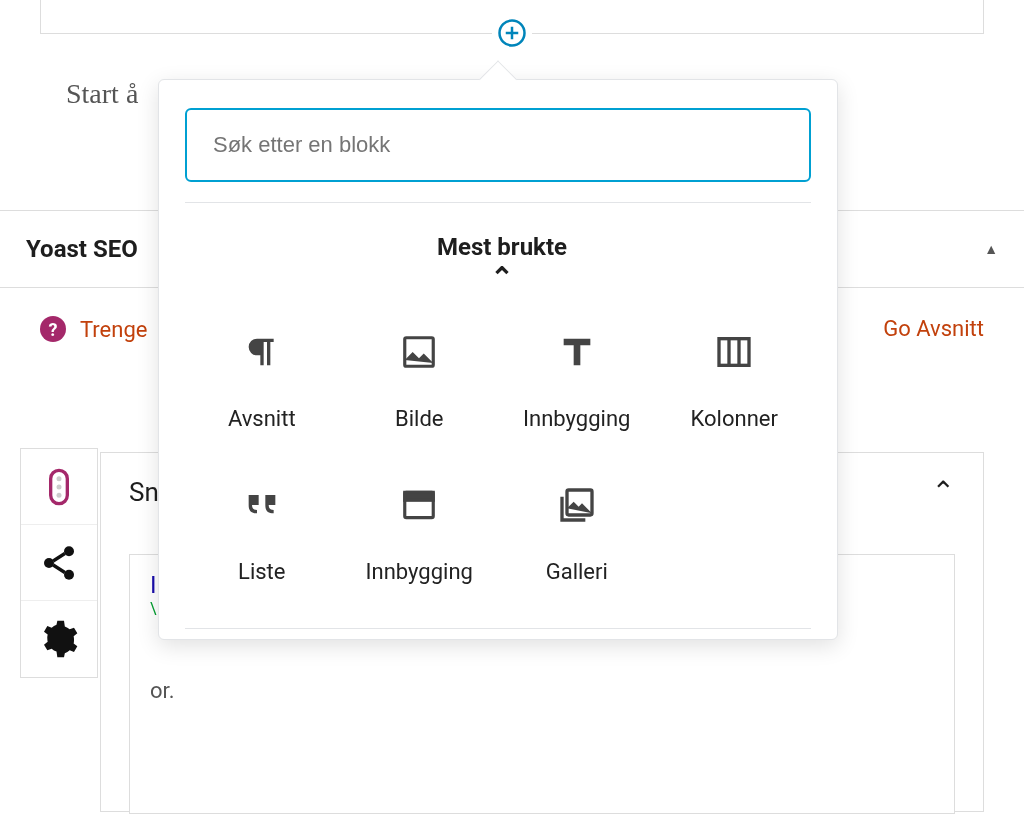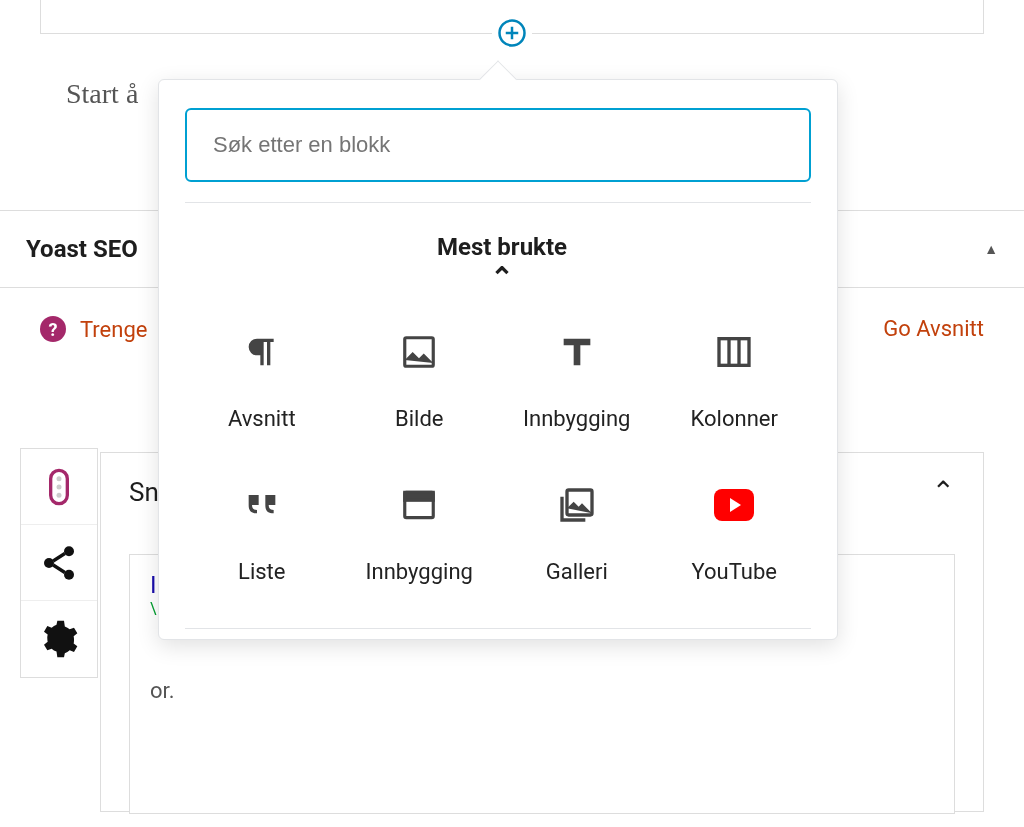--- a/index.html
+++ b/index.html
@@ -317,23 +317,17 @@
       <div class="icon">
         <svg viewBox="0 0 24 24" width="42" height="42" fill="none" stroke="#444" stroke-width="2">
           <rect x="6" y="3" width="15" height="15" rx="1"></rect>
           <path d="M6 14l4-4 3 3 2-2 6 6" fill="#444" stroke="none"></path>
           <path d="M3 7v14h14"></path>
         </svg>
       </div>
       <div class="label">Galleri</div>
     </div>
 
-    <div class="block-item">
-      <div class="icon">
-        <div class="yt-icon"></div>
-      </div>
-      <div class="label">YouTube</div>
-    </div>
 
   </div>
 
   <div class="section-divider"></div>
 </div>
 
 </body></html>

